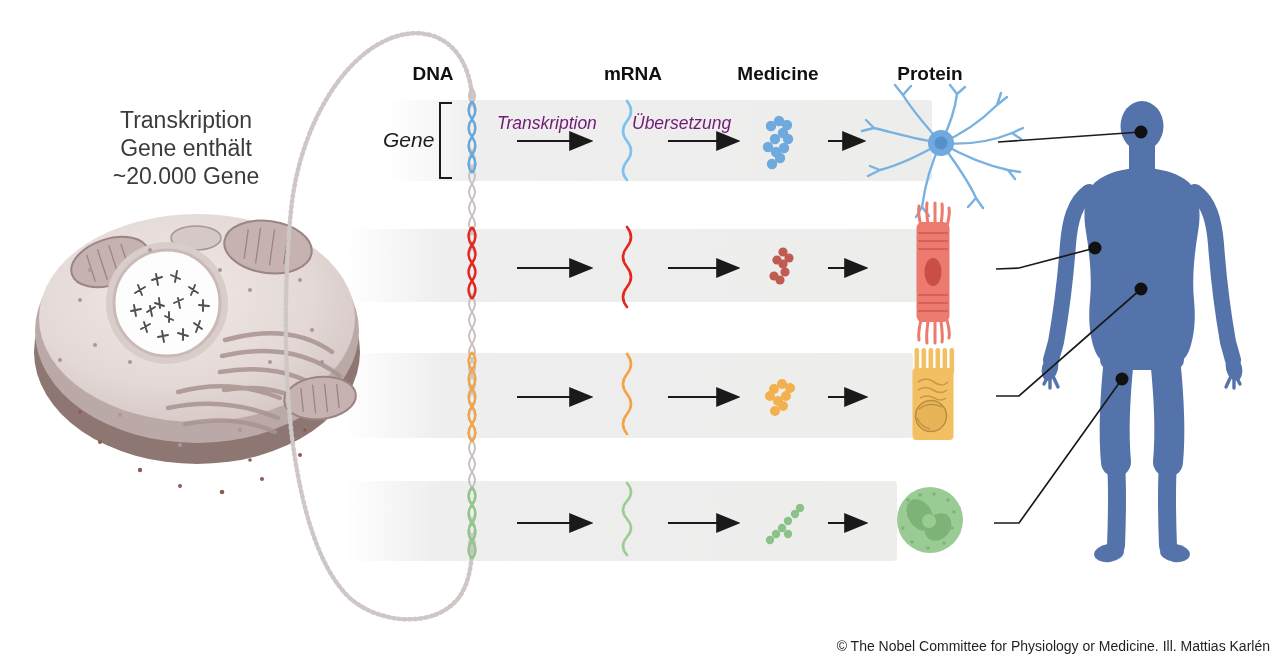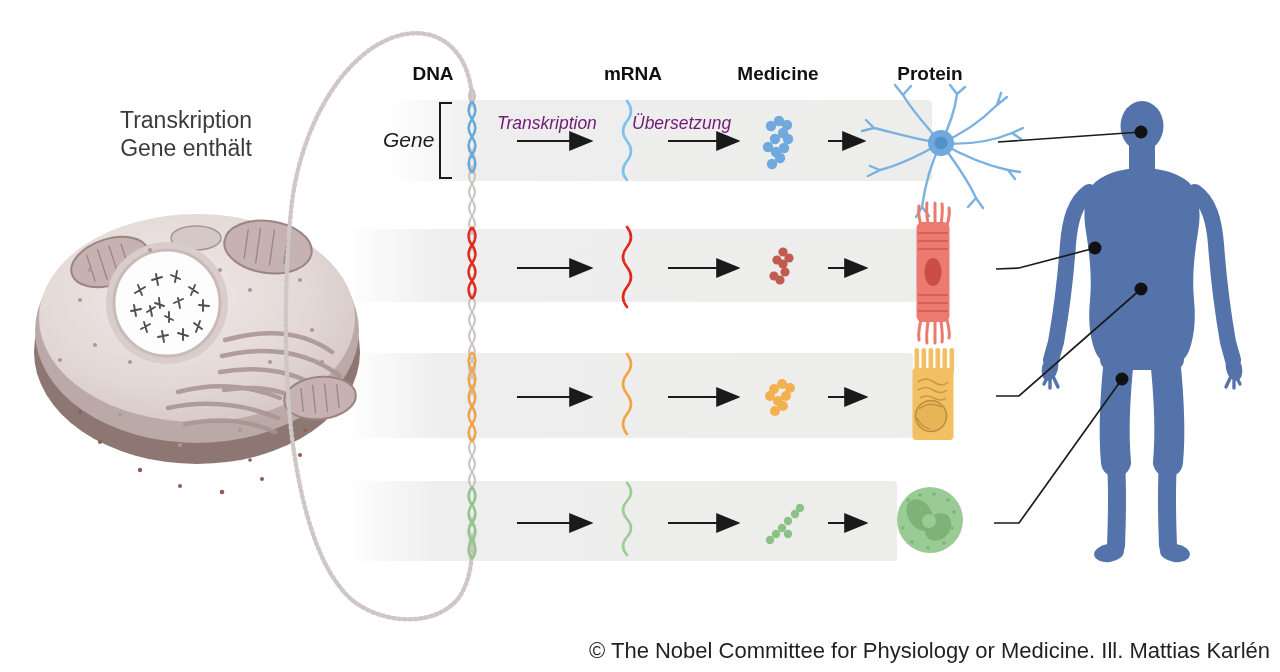--- a/index.html
+++ b/index.html
@@ -9,21 +9,21 @@
   }
   #artwork{position:absolute;left:0;top:0;}
   .txt{position:absolute;white-space:nowrap;}
   .intro{
     left:62px;top:106px;width:248px;text-align:center;
     font-size:23px;line-height:28px;color:#3b3b3b;white-space:normal;
   }
   .col-label{font-weight:bold;font-size:19px;color:#101010;transform:translateX(-50%);top:63px;}
   .gene-label{left:383px;top:128px;font-style:italic;font-size:21px;color:#1c1c1c;}
   .proc-label{font-style:italic;font-size:17.5px;color:#701a75;top:113px;}
-  .copyright{right:10px;top:638px;font-size:22px;color:#231f20;}
+  .copyright{right:10px;top:638px;font-size:14px;color:#231f20;}
 </style>
 </head>
 <body>
 
 <div id="stage">
 
   <svg id="artwork" width="1280" height="672" viewBox="0 0 1280 672">
     <defs>
       <linearGradient id="bandFade" x1="0" y1="0" x2="1" y2="0">
         <stop offset="0" stop-color="#efeeee" stop-opacity="0"></stop>
@@ -337,20 +337,21 @@
       <circle cx="1141" cy="132" r="6.5"></circle>
       <circle cx="1095" cy="248" r="6.5"></circle>
       <circle cx="1141" cy="289" r="6.5"></circle>
       <circle cx="1122" cy="379" r="6.5"></circle>
     </g>
   </svg>
 
   <div class="txt intro">
     <div>Transkription</div>
     <div>Gene enthält</div>
+    <div>~20.000 Gene</div>
   </div>
 
   <div class="txt col-label" style="left:433px">DNA</div>
   <div class="txt col-label" style="left:633px">mRNA</div>
   <div class="txt col-label" style="left:778px">Medicine</div>
   <div class="txt col-label" style="left:930px">Protein</div>
 
   <div class="txt gene-label">Gene</div>
   <div class="txt proc-label" style="left:497px">Transkription</div>
   <div class="txt proc-label" style="left:632px">Übersetzung</div>

